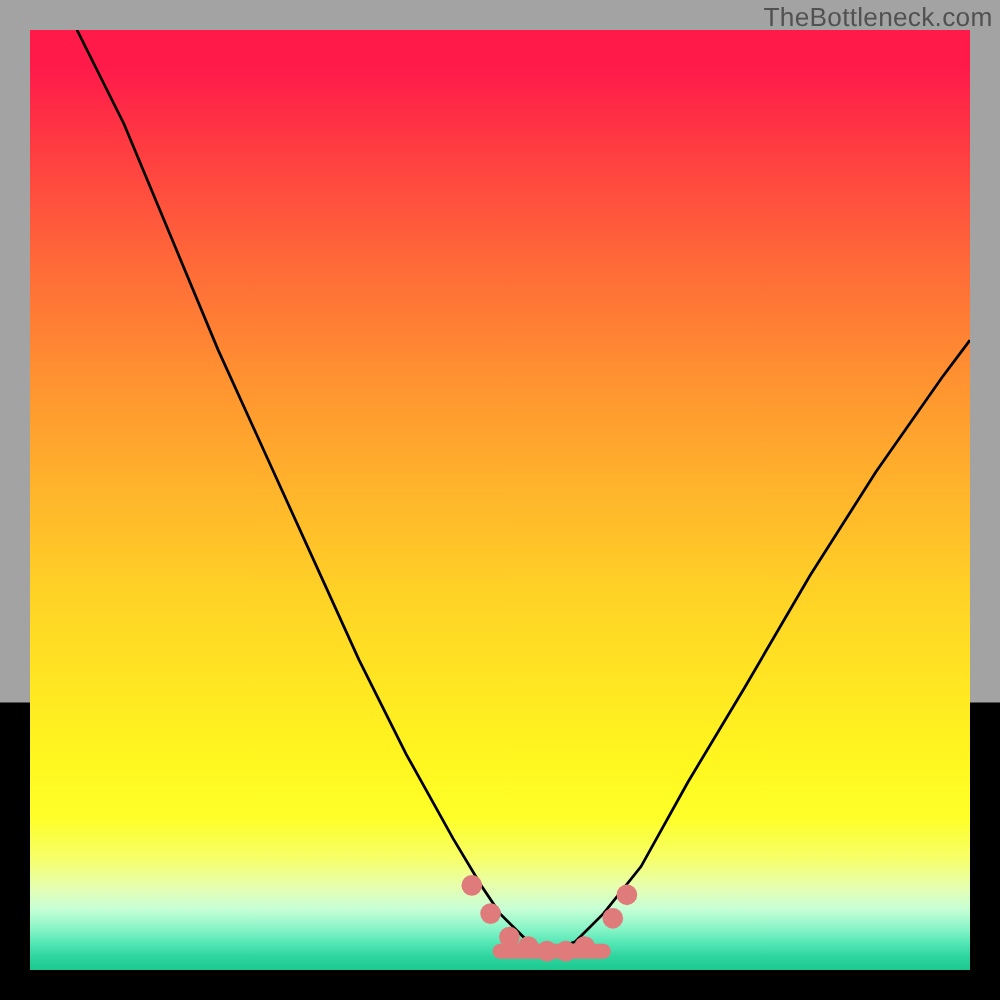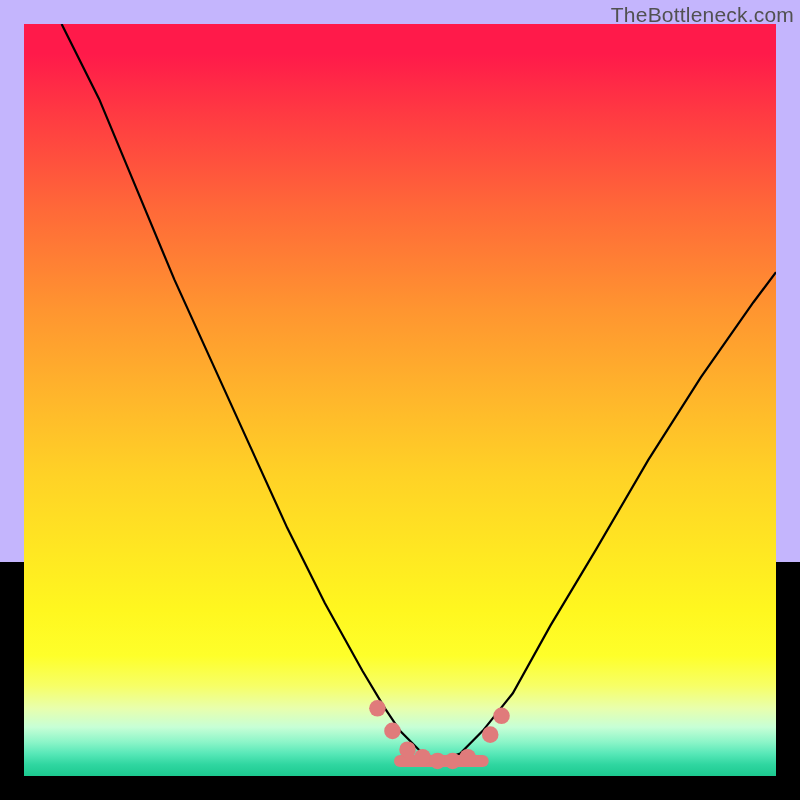--- a/index.html
+++ b/index.html
@@ -8,21 +8,21 @@
     width: 800px;
     height: 800px;
     overflow: hidden;
     background: #000;
     font-family: Arial, Helvetica, sans-serif;
   }
   .frame {
     position: absolute;
     top: 0; left: 0;
     width: 800px; height: 562px;
-    background: #c4b5fd;
+    background: #a3a3a3;
   }
   .plot {
     position: absolute;
     top: 24px;
     left: 24px;
     width: 752px;
     height: 752px;
     background: linear-gradient(to bottom,
       #ff1a4a 0%,
       #ff1a4a 4%,

